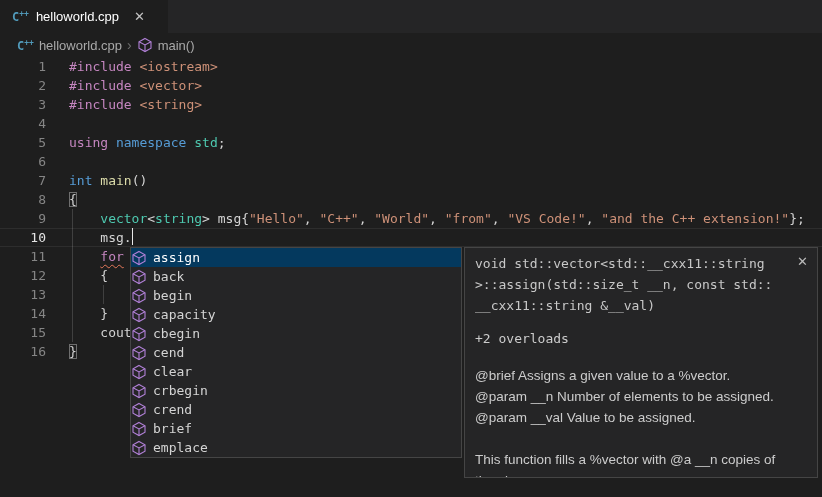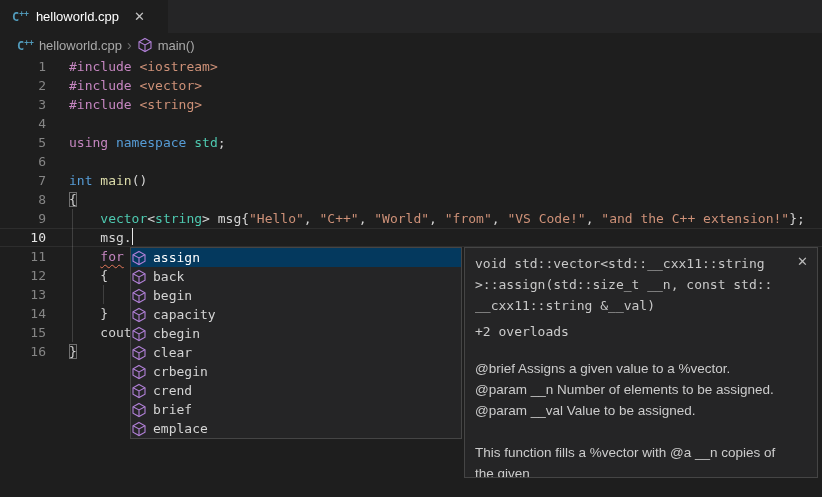--- a/index.html
+++ b/index.html
@@ -61,21 +61,21 @@
   .suggest-item.selected { background:#04395e; color:#ffffff; }
   
   .docs { position:absolute; top:247px; left:464px; width:354px; height:231px;
     background:#252526; border:1px solid #454545; z-index:5;
     padding:5px 26px 5px 10px; color:#cccccc; overflow:hidden; }
   .docs-close { position:absolute; top:6px; right:9px; color:#bbbbbb;
     font-size:13px; cursor:pointer; font-family:"Liberation Sans",sans-serif; }
   .docs-signature { font-family:"DejaVu Sans Mono", monospace; font-size:13px;
     line-height:21px; white-space:pre-wrap; color:#c8c8c8; }
   .docs-overloads { font-family:"DejaVu Sans Mono", monospace; font-size:13px;
-    margin-top:8px; color:#cccccc; }
+    margin-top:15px; color:#cccccc; }
   .docs-body { font-size:13.5px; line-height:21px; margin-top:19px;
     white-space:pre-wrap; color:#cccccc; }
 </style>
 </head>
 <body>
 
 <div class="screen">
 
   <div class="tabbar">
     <div class="tab">
@@ -174,20 +174,29 @@
           </span>
           <span>cbegin</span>
         </div>
         <div class="suggest-item">
           <span class="cube-icon">
             <svg viewBox="0 0 16 16" fill="none" stroke="#b180d7" stroke-width="1.1">
               <path d="M8 1.5 L14 4.8 L14 11.2 L8 14.5 L2 11.2 L2 4.8 Z"></path>
               <path d="M2 4.8 L8 8 L14 4.8 M8 8 L8 14.5"></path>
             </svg>
           </span>
+          <span>cend</span>
+        </div>
+        <div class="suggest-item">
+          <span class="cube-icon">
+            <svg viewBox="0 0 16 16" fill="none" stroke="#b180d7" stroke-width="1.1">
+              <path d="M8 1.5 L14 4.8 L14 11.2 L8 14.5 L2 11.2 L2 4.8 Z"></path>
+              <path d="M2 4.8 L8 8 L14 4.8 M8 8 L8 14.5"></path>
+            </svg>
+          </span>
           <span>clear</span>
         </div>
         <div class="suggest-item">
           <span class="cube-icon">
             <svg viewBox="0 0 16 16" fill="none" stroke="#b180d7" stroke-width="1.1">
               <path d="M8 1.5 L14 4.8 L14 11.2 L8 14.5 L2 11.2 L2 4.8 Z"></path>
               <path d="M2 4.8 L8 8 L14 4.8 M8 8 L8 14.5"></path>
             </svg>
           </span>
           <span>crbegin</span>

